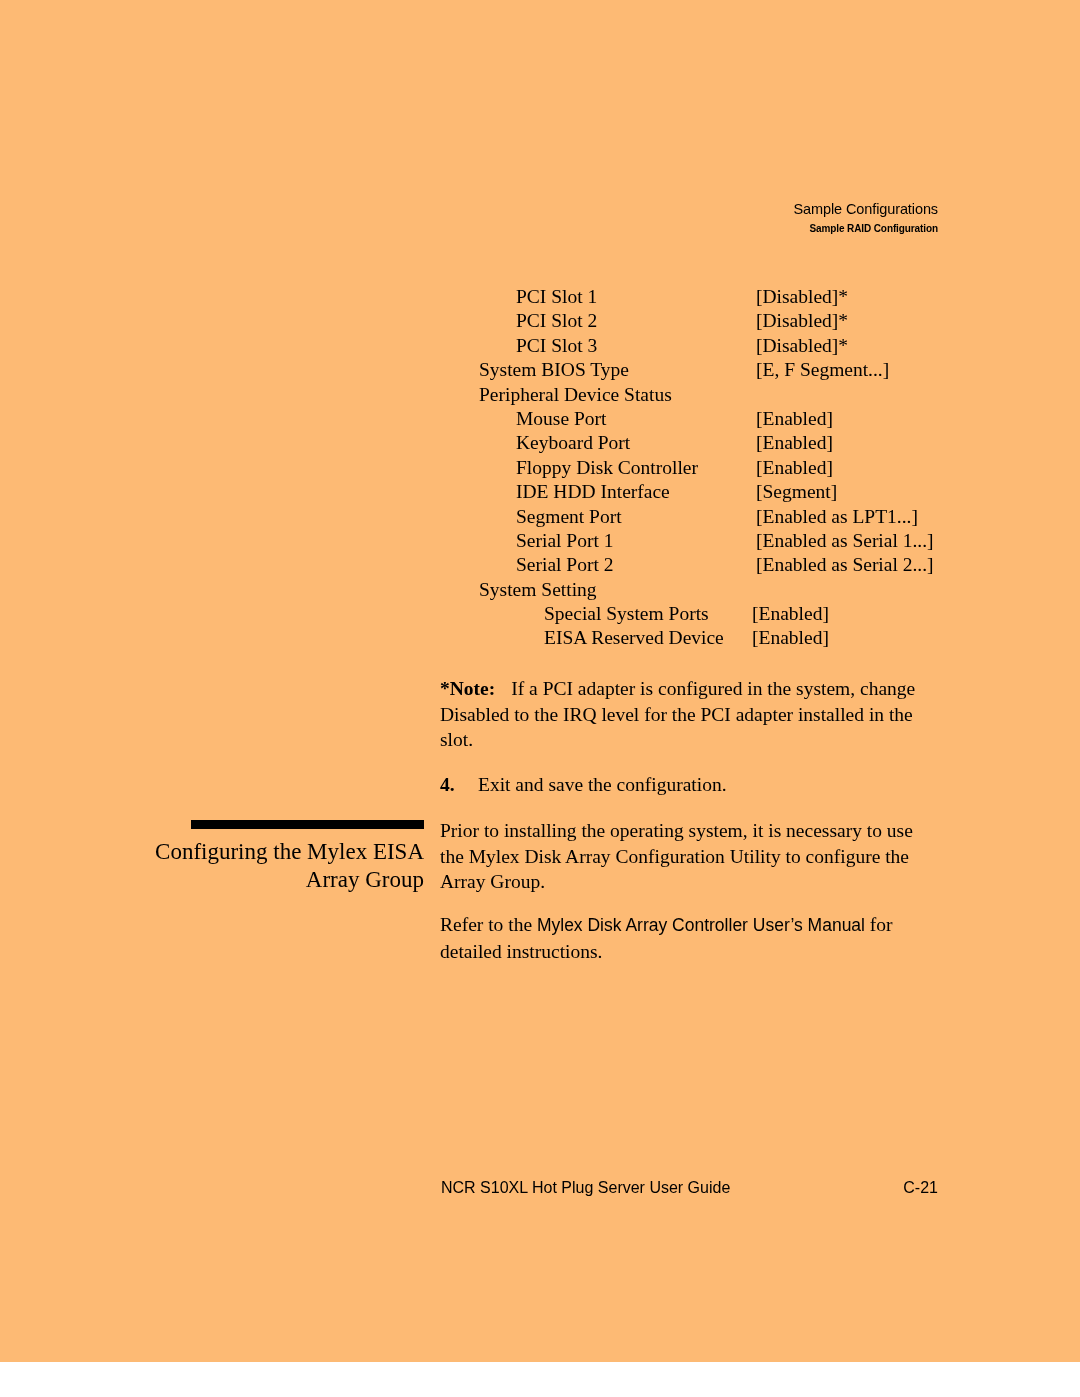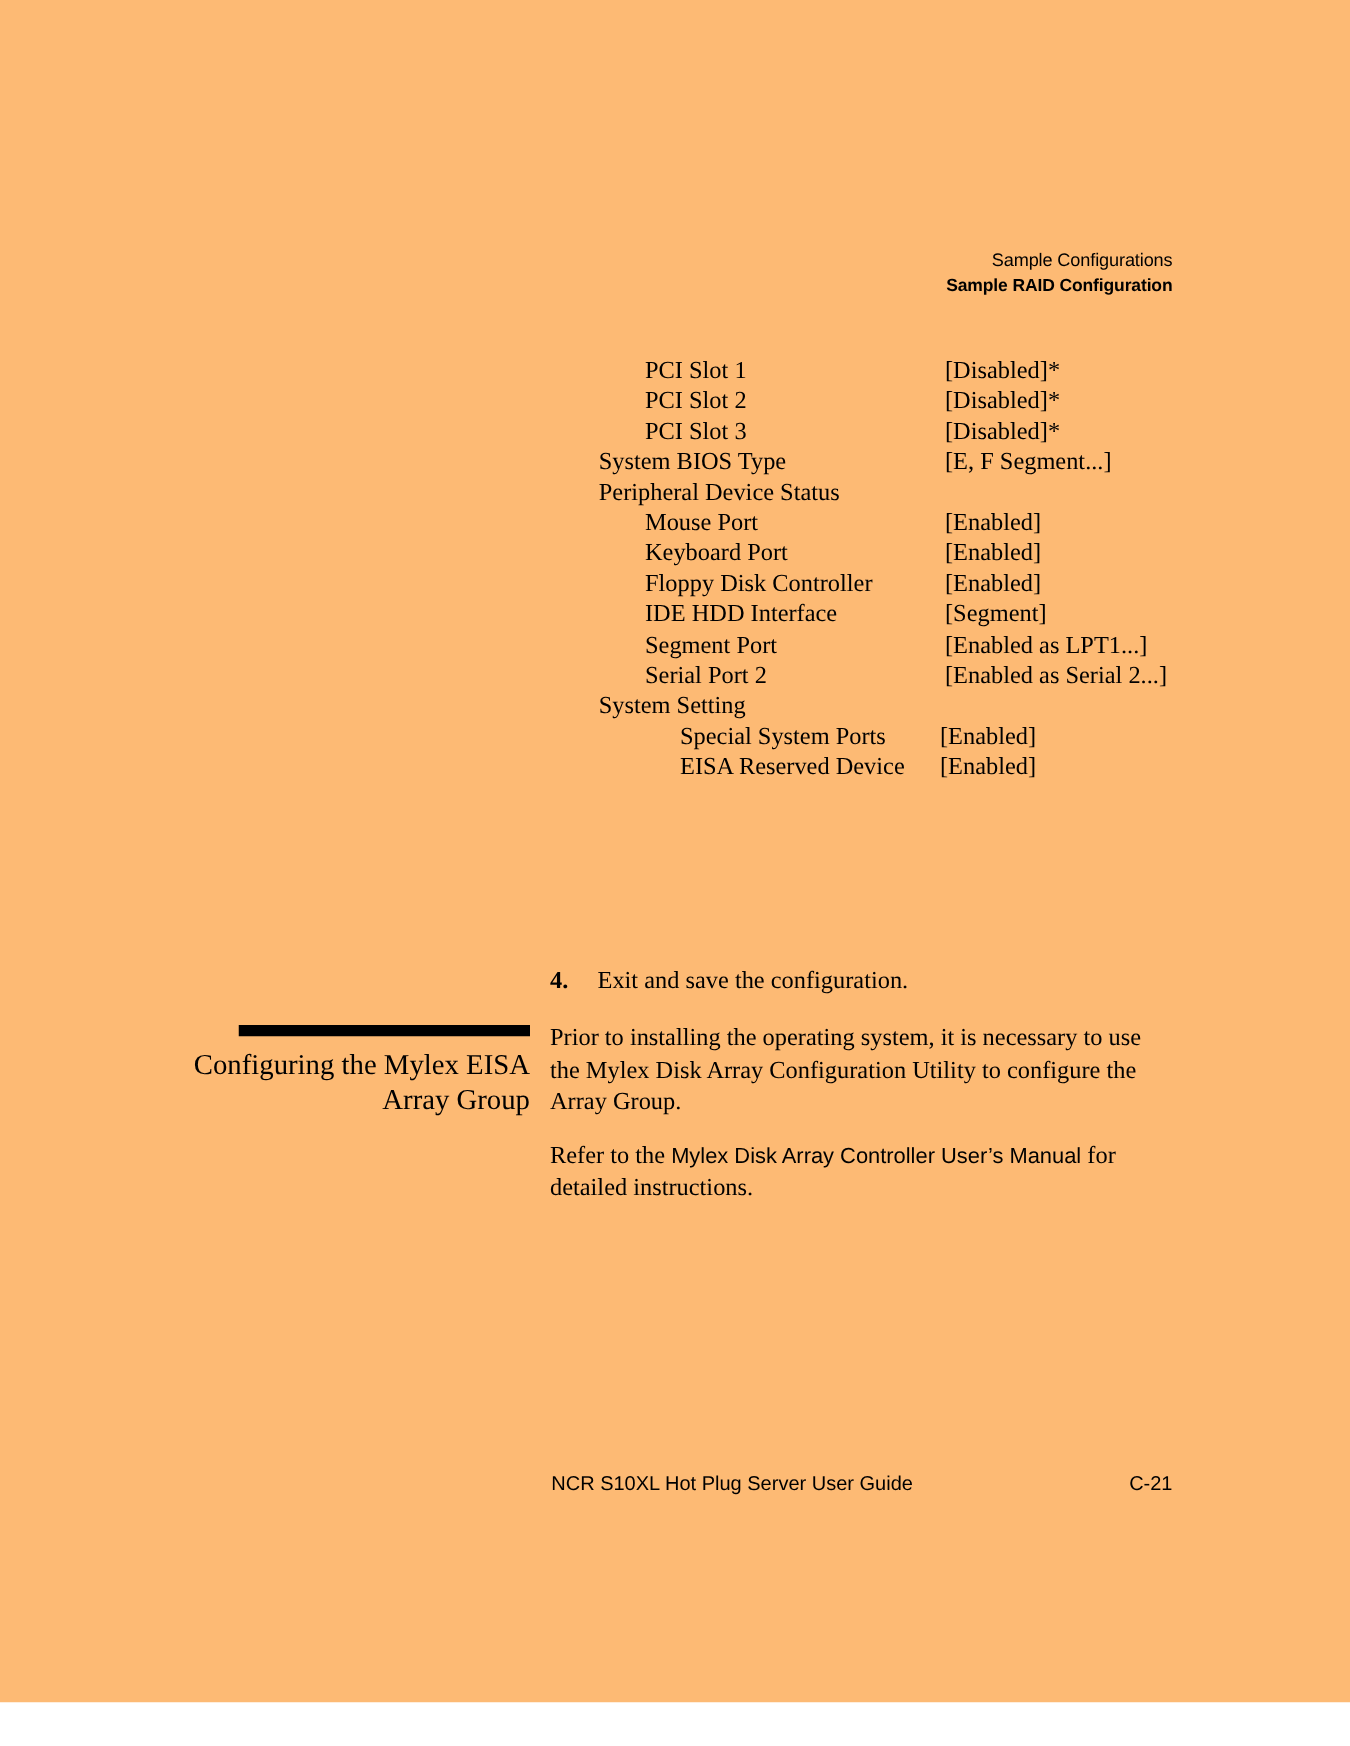--- a/index.html
+++ b/index.html
@@ -25,21 +25,21 @@
     width: 938px;
     text-align: right;
     font-family: "Liberation Sans", "DejaVu Sans", sans-serif;
   }
   .runhead-line1 {
     font-size: 14.5px;
     line-height: 19px;
     letter-spacing: -0.1px;
   }
   .runhead-line2 {
-    font-size: 14px;
+    font-size: 10px;
     line-height: 19px;
     font-weight: bold;
     letter-spacing: -0.1px;
   }
 
   
   .settings {
     position: absolute;
     left: 0;
     top: 285px;
@@ -202,36 +202,43 @@
       </div>
       <div class="srow lvl1">
         <span class="skey">IDE HDD Interface</span>
         <span class="sval">[Segment]</span>
       </div>
       <div class="srow lvl1">
         <span class="skey">Segment Port</span>
         <span class="sval">[Enabled as LPT1...]</span>
       </div>
       <div class="srow lvl1">
+        <span class="skey">Serial Port 1</span>
+        <span class="sval">[Enabled as Serial 1...]</span>
+      </div>
+      <div class="srow lvl1">
         <span class="skey">Serial Port 2</span>
         <span class="sval">[Enabled as Serial 2...]</span>
       </div>
       <div class="srow lvl0">
         <span class="skey">System Setting</span>
       </div>
       <div class="srow lvl2">
         <span class="skey">Special System Ports</span>
         <span class="sval">[Enabled]</span>
       </div>
       <div class="srow lvl2">
         <span class="skey">EISA Reserved Device</span>
         <span class="sval">[Enabled]</span>
       </div>
     </div>
 
+  <div class="note">
+    <b>*Note:</b><span class="note-gap"></span><span>If a PCI adapter is configured in the system, change Disabled to the IRQ level for the PCI adapter installed in the slot.</span>
+  </div>
 
   <div class="step">
     <span class="step-num">4.</span>
     <span class="step-text">Exit and save the configuration.</span>
   </div>
 
   <div class="sect-rule"></div>
   <div class="sect-title">Configuring the Mylex EISA Array Group</div>
 
   <div class="body-para para-1">Prior to installing the operating system, it is necessary to use the Mylex Disk Array Configuration Utility to configure the Array Group.</div>

